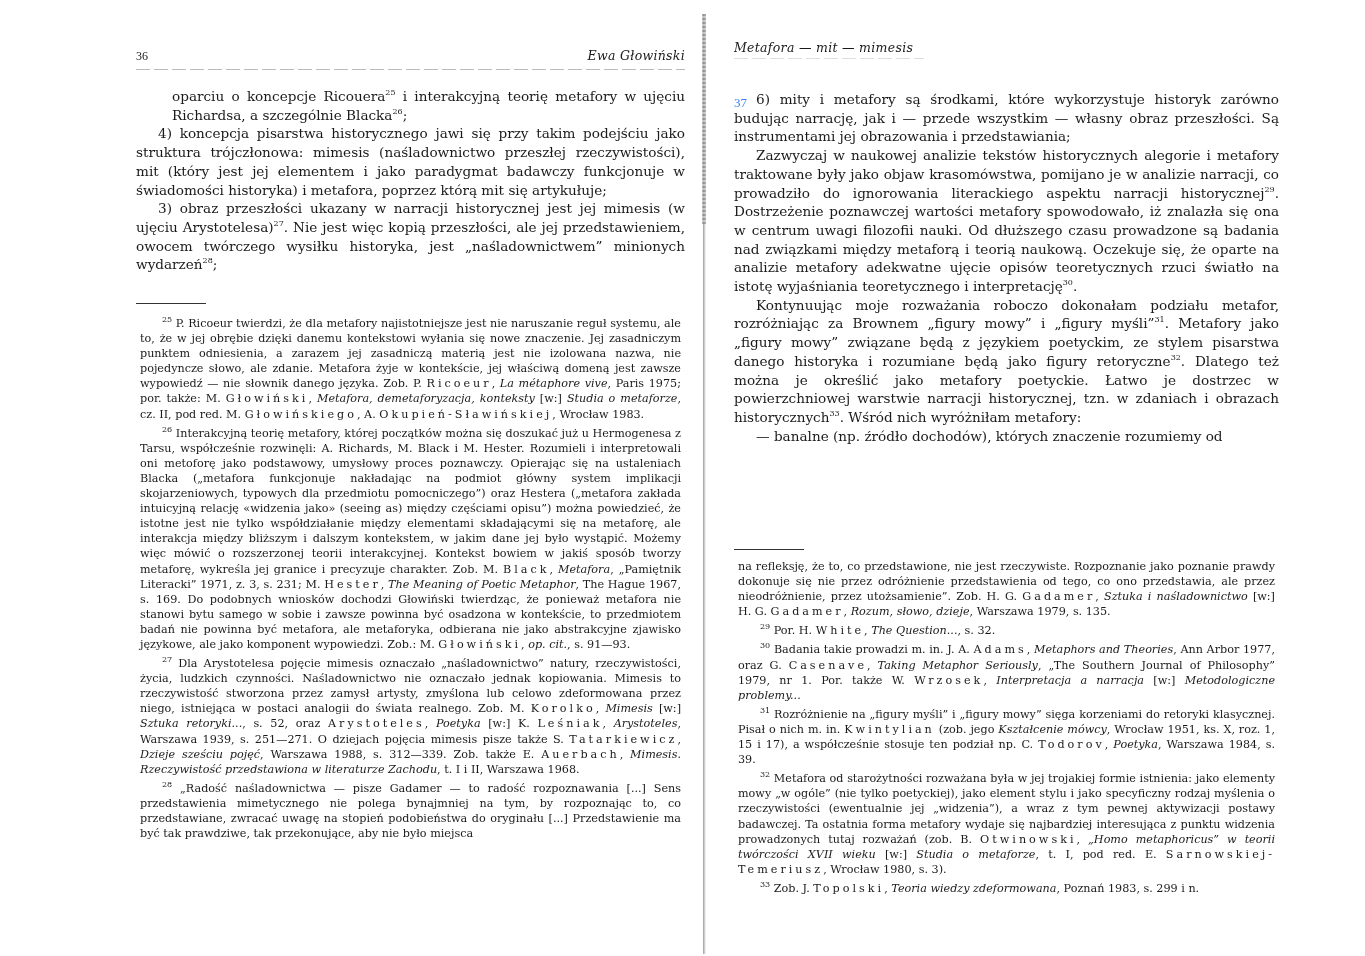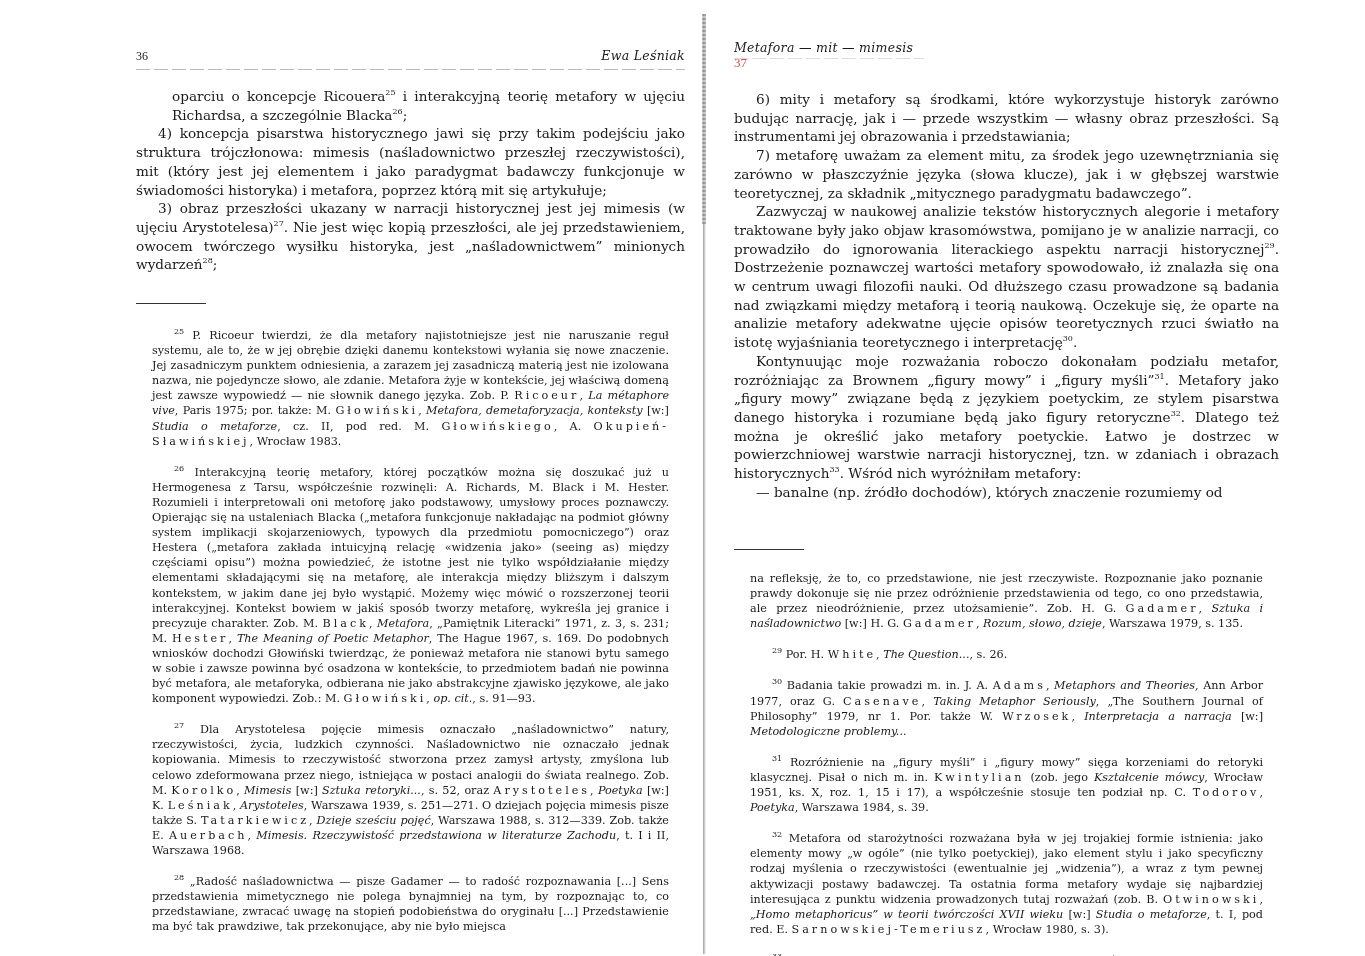--- a/index.html
+++ b/index.html
@@ -24,58 +24,58 @@
     position: absolute; top: 48px; left: 0; right: 0; height: 20px;
     font-size: 12.5px; display: flex; justify-content: space-between; align-items: baseline;
   }
   .running-head .rh-num { font-family: "Liberation Serif", serif; font-size: 12px; }
   .running-head .rh-title { font-style: italic; letter-spacing: 0.3px; }
   .head-rule {
     position: absolute; top: 69px; left: 0; right: 0; height: 1px;
     background: repeating-linear-gradient(to right, #bbb 0 14px, transparent 14px 18px);
   }
   .page-right .running-head { top: 40px; flex-direction: column; }
-  .page-right .rh-num { color: #ef4444; font-size: 13px; }
+  .page-right .rh-num { color: #3b82f6; font-size: 13px; margin-top: 40px; }
   .page-right .head-rule { top: 58px; width: 190px; right: auto; opacity: 0.5; }
 
   .body-text {
     position: absolute; left: 0; right: 0;
     font-size: 13.6px; line-height: 18.7px; text-align: justify; hyphens: none;
   }
   .body-text p { margin: 0; text-indent: 22px; }
   .body-text p.noindent { text-indent: 0; margin-left: 36px; }
   .page-left .body-text { top: 87px; }
   .page-right .body-text { top: 90px; }
 
   .fn-rule { position: absolute; height: 1px; width: 70px; background: #333; }
   .page-left .fn-rule { top: 303px; left: 0; }
   .page-right .fn-rule { top: 549px; left: 0; }
 
   .notes {
     position: absolute; left: 0; right: 0;
     font-size: 11.2px; line-height: 15.1px; text-align: justify;
   }
-  .notes p { margin: 16px; text-indent: 22px; }
+  .notes p { margin: 4px; text-indent: 22px; }
   .notes p.cont { text-indent: 0; }
   .page-left .notes { top: 312px; }
   .page-right .notes { top: 555px; }
   sup, .fnmark { font-size: 8px; vertical-align: super; line-height: 0; }
   .sp { letter-spacing: 3px; }
   i { font-style: italic; }
 </style>
 </head>
 <body>
 
 <div class="spine"></div>
 <div class="spine-top"></div>
 
 <div class="page page-left">
   <div class="running-head">
     <span class="rh-num">36</span>
-    <span class="rh-title">Ewa Leśniak</span>
+    <span class="rh-title">Ewa Głowiński</span>
   </div>
   <div class="head-rule"></div>
 
   <div class="body-text">
     <p class="noindent"><span>oparciu o koncepcje Ricouera</span><sup>25</sup><span> i interakcyjną teorię metafory w ujęciu Richardsa, a szczególnie Blacka</span><sup>26</sup><span>;</span></p>
     <p>4) koncepcja pisarstwa historycznego jawi się przy takim podejściu jako struktura trójczłonowa: mimesis (naśladownictwo przeszłej rzeczywistości), mit (który jest jej elementem i jako paradygmat badawczy funkcjonuje w świadomości historyka) i metafora, poprzez którą mit się artykułuje;</p>
     <p><span>3) obraz przeszłości ukazany w narracji historycznej jest jej mimesis (w ujęciu Arystotelesa)</span><sup>27</sup><span>. Nie jest więc kopią przeszłości, ale jej przedstawieniem, owocem twórczego wysiłku historyka, jest „naśladownictwem” minionych wydarzeń</span><sup>28</sup><span>;</span></p>
   </div>
 
   <div class="fn-rule"></div>
@@ -90,29 +90,28 @@
 
 <div class="page page-right">
   <div class="running-head">
     <span class="rh-title">Metafora — mit — mimesis</span>
     <span class="rh-num">37</span>
   </div>
   <div class="head-rule"></div>
 
   <div class="body-text">
     <p>6) mity i metafory są środkami, które wykorzystuje historyk zarówno budując narrację, jak i — przede wszystkim — własny obraz przeszłości. Są instrumentami jej obrazowania i przedstawiania;</p>
-    <p>7) metaforę uważam za element mitu, za środek jego uzewnętrzniania się zarówno w płaszczyźnie języka (słowa klucze), jak i w głębszej warstwie teoretycznej, za składnik „mitycznego paradygmatu badawczego”.</p>
     <p><span>Zazwyczaj w naukowej analizie tekstów historycznych alegorie i metafory traktowane były jako objaw krasomówstwa, pomijano je w analizie narracji, co prowadziło do ignorowania literackiego aspektu narracji historycznej</span><sup>29</sup><span>. Dostrzeżenie poznawczej wartości metafory spowodowało, iż znalazła się ona w centrum uwagi filozofii nauki. Od dłuższego czasu prowadzone są badania nad związkami między metaforą i teorią naukową. Oczekuje się, że oparte na analizie metafory adekwatne ujęcie opisów teoretycznych rzuci światło na istotę wyjaśniania teoretycznego i interpretację</span><sup>30</sup><span>.</span></p>
     <p><span>Kontynuując moje rozważania roboczo dokonałam podziału metafor, rozróżniając za Brownem „figury mowy” i „figury myśli”</span><sup>31</sup><span>. Metafory jako „figury mowy” związane będą z językiem poetyckim, ze stylem pisarstwa danego historyka i rozumiane będą jako figury retoryczne</span><sup>32</sup><span>. Dlatego też można je określić jako metafory poetyckie. Łatwo je dostrzec w powierzchniowej warstwie narracji historycznej, tzn. w zdaniach i obrazach historycznych</span><sup>33</sup><span>. Wśród nich wyróżniłam metafory:</span></p>
     <p>— banalne (np. źródło dochodów), których znaczenie rozumiemy od</p>
   </div>
 
   <div class="fn-rule"></div>
 
   <div class="notes">
     <p class="cont"><span>na refleksję, że to, co przedstawione, nie jest rzeczywiste. Rozpoznanie jako poznanie prawdy dokonuje się nie przez odróżnienie przedstawienia od tego, co ono przedstawia, ale przez nieodróżnienie, przez utożsamienie”. Zob. H. G. </span><span class="sp">Gadamer</span><span>, </span><i>Sztuka i naśladownictwo</i><span> [w:] H. G. </span><span class="sp">Gadamer</span><span>, </span><i>Rozum, słowo, dzieje</i><span>, Warszawa 1979, s. 135.</span></p>
-    <p><span class="fnmark">29</span> <span>Por. H. </span><span class="sp">White</span><span>, </span><i>The Question...</i><span>, s. 26.</span></p>
+    <p><span class="fnmark">29</span> <span>Por. H. </span><span class="sp">White</span><span>, </span><i>The Question...</i><span>, s. 32.</span></p>
     <p><span class="fnmark">30</span> <span>Badania takie prowadzi m. in. J. A. </span><span class="sp">Adams</span><span>, </span><i>Metaphors and Theories</i><span>, Ann Arbor 1977, oraz G. </span><span class="sp">Casenave</span><span>, </span><i>Taking Metaphor Seriously</i><span>, „The Southern Journal of Philosophy” 1979, nr 1. Por. także W. </span><span class="sp">Wrzosek</span><span>, </span><i>Interpretacja a narracja</i><span> [w:] </span><i>Metodologiczne problemy...</i></p>
     <p><span class="fnmark">31</span> <span>Rozróżnienie na „figury myśli” i „figury mowy” sięga korzeniami do retoryki klasycznej. Pisał o nich m. in. </span><span class="sp">Kwintylian</span><span> (zob. jego </span><i>Kształcenie mówcy</i><span>, Wrocław 1951, ks. X, roz. 1, 15 i 17), a współcześnie stosuje ten podział np. C. </span><span class="sp">Todorov</span><span>, </span><i>Poetyka</i><span>, Warszawa 1984, s. 39.</span></p>
     <p><span class="fnmark">32</span> <span>Metafora od starożytności rozważana była w jej trojakiej formie istnienia: jako elementy mowy „w ogóle” (nie tylko poetyckiej), jako element stylu i jako specyficzny rodzaj myślenia o rzeczywistości (ewentualnie jej „widzenia”), a wraz z tym pewnej aktywizacji postawy badawczej. Ta ostatnia forma metafory wydaje się najbardziej interesująca z punktu widzenia prowadzonych tutaj rozważań (zob. B. </span><span class="sp">Otwinowski</span><span>, </span><i>„Homo metaphoricus” w teorii twórczości XVII wieku</i><span> [w:] </span><i>Studia o metaforze</i><span>, t. I, pod red. E. </span><span class="sp">Sarnowskiej-Temeriusz</span><span>, Wrocław 1980, s. 3).</span></p>
     <p><span class="fnmark">33</span> <span>Zob. J. </span><span class="sp">Topolski</span><span>, </span><i>Teoria wiedzy zdeformowana</i><span>, Poznań 1983, s. 299 i n.</span></p>
   </div>
 </div>
 
 </body></html>

